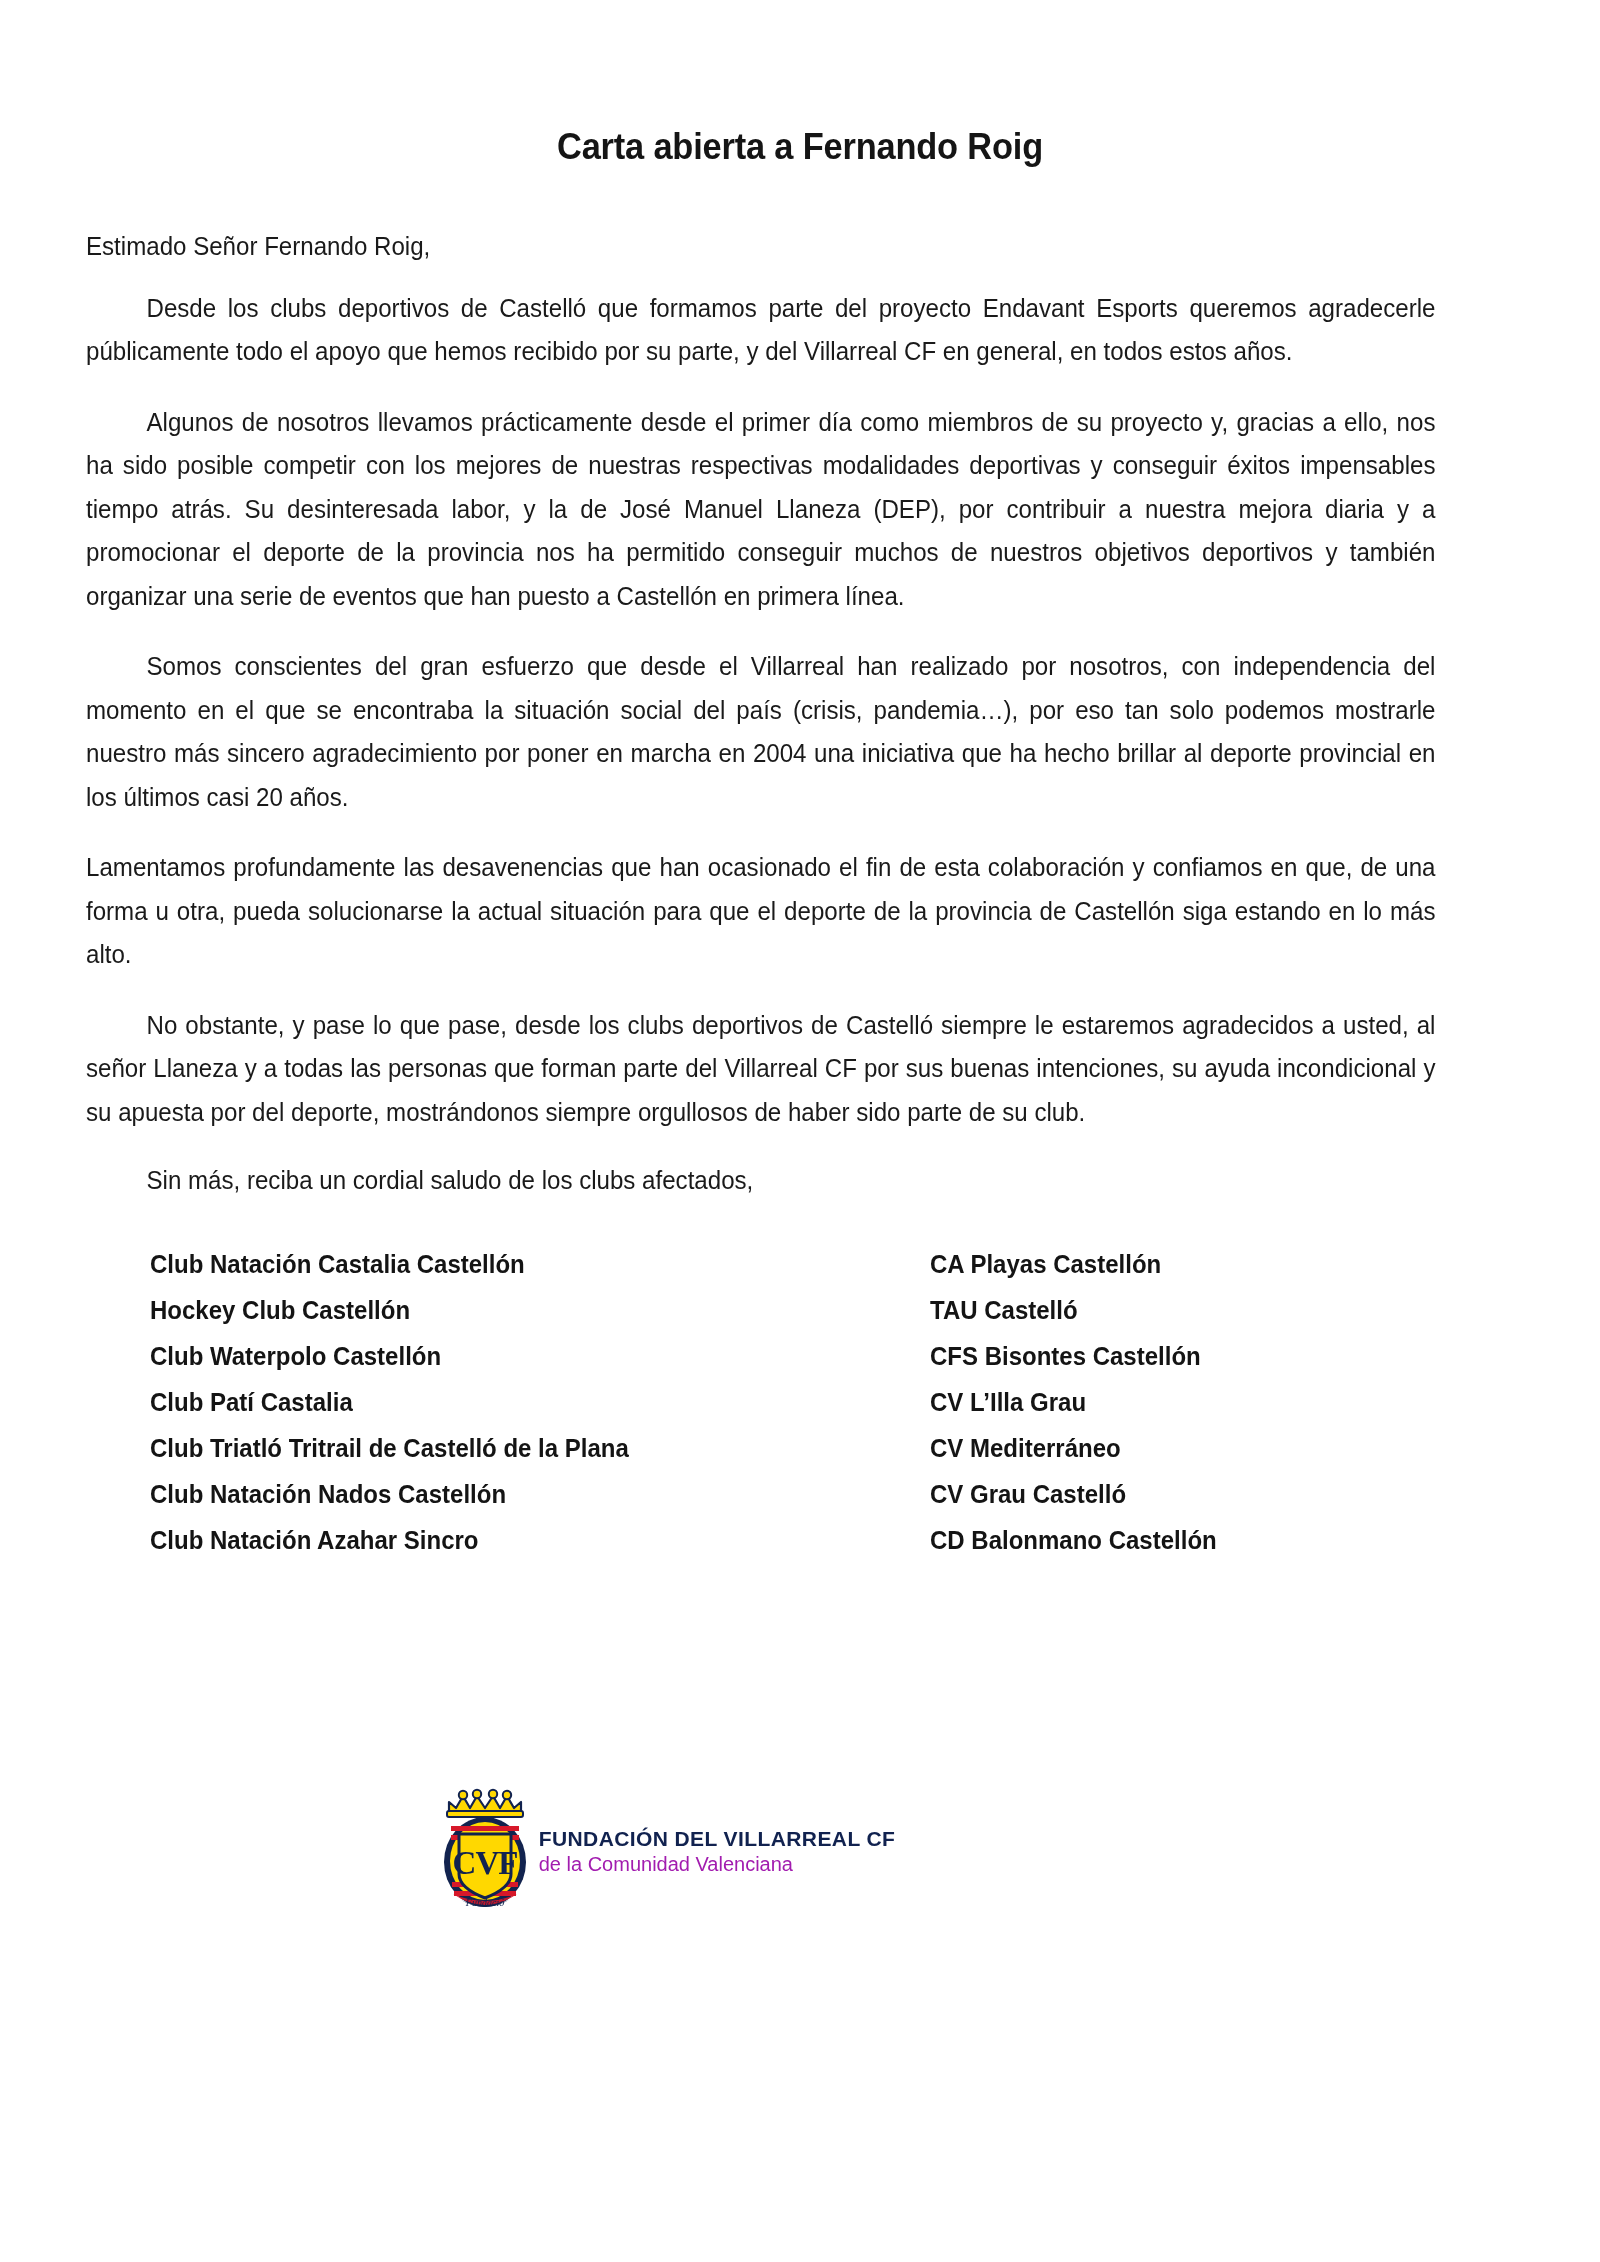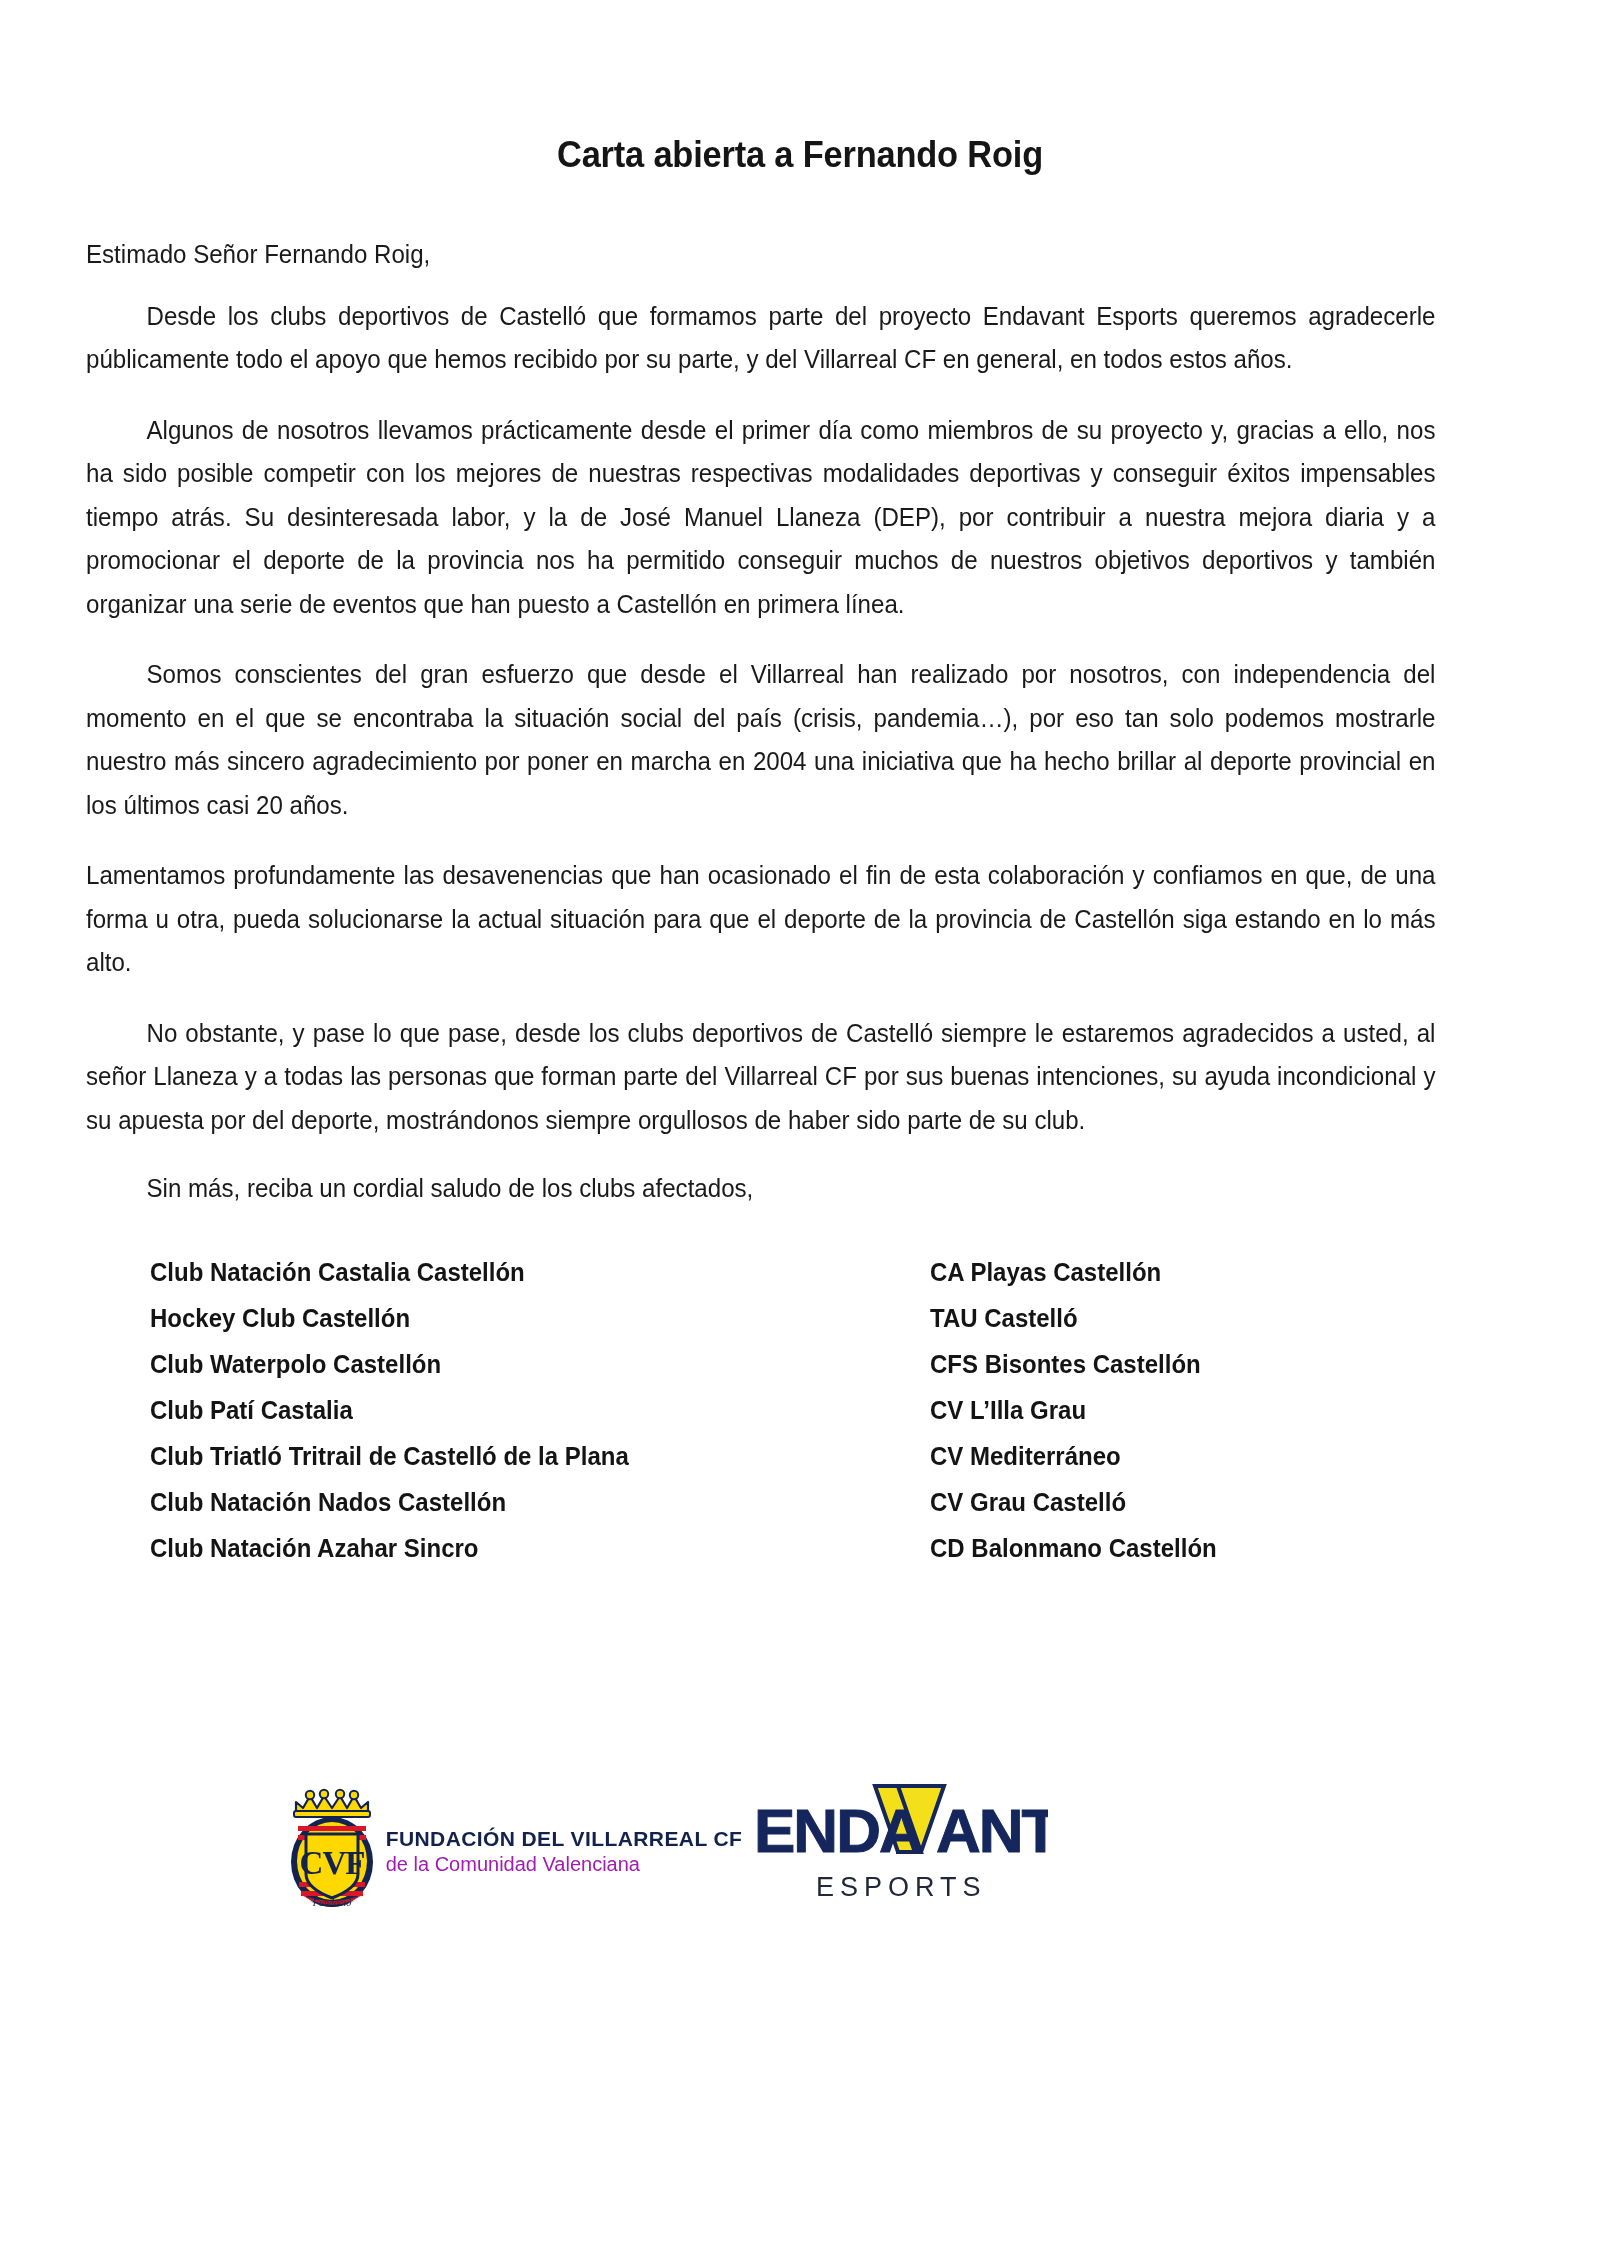--- a/index.html
+++ b/index.html
@@ -20,21 +20,21 @@
     width: 1600px;
     height: 2262px;
     background: #ffffff;
     box-sizing: border-box;
     padding: 0;
     overflow: hidden;
   }
   .content {
     position: absolute;
     left: 86px;
-    top: 12px;
+    top: 4px;
     width: 1428px;
   }
 
   
   .doc-title {
     text-align: center;
     font-size: 37px;
     font-weight: bold;
     letter-spacing: -0.2px;
     margin: 0;
@@ -240,26 +240,16 @@
 
           <path d="M30 118 Q54 130 78 118 Q54 132 30 118 Z" fill="#12234f"></path>
         </svg>
       </div>
       <div class="fundacion-text">
         <div class="fundacion-line1">FUNDACIÓN DEL VILLARREAL CF</div>
         <div class="fundacion-line2">de la Comunidad Valenciana</div>
       </div>
     </div>
 
-    <div class="endavant-wrap">
-      <svg width="300" height="92" viewBox="0 0 300 92" aria-hidden="true">
-
-        <polygon points="150,2 196,2 173,68 150,68" fill="#f4e01a" stroke="#14265c" stroke-width="4"></polygon>
-        <polygon points="150,2 127,2 150,68 173,68" fill="#f4e01a" stroke="#14265c" stroke-width="4"></polygon>
-        <text x="6" y="68" font-family="'Liberation Sans', sans-serif" font-size="62" font-weight="bold" fill="#14265c" letter-spacing="-2" stroke="#14265c" stroke-width="1">ENDA</text>
-        <text x="188" y="68" font-family="'Liberation Sans', sans-serif" font-size="62" font-weight="bold" fill="#14265c" letter-spacing="-2" stroke="#14265c" stroke-width="1">ANT</text>
-      </svg>
-      <div class="endavant-esports">ESPORTS</div>
-    </div>
 
   </div>
 
 </div>
 
 </body></html>

